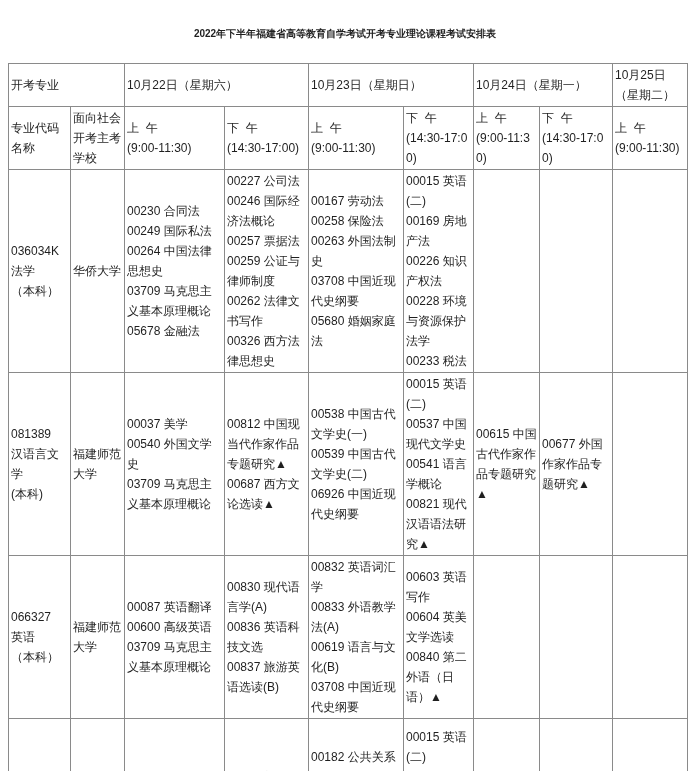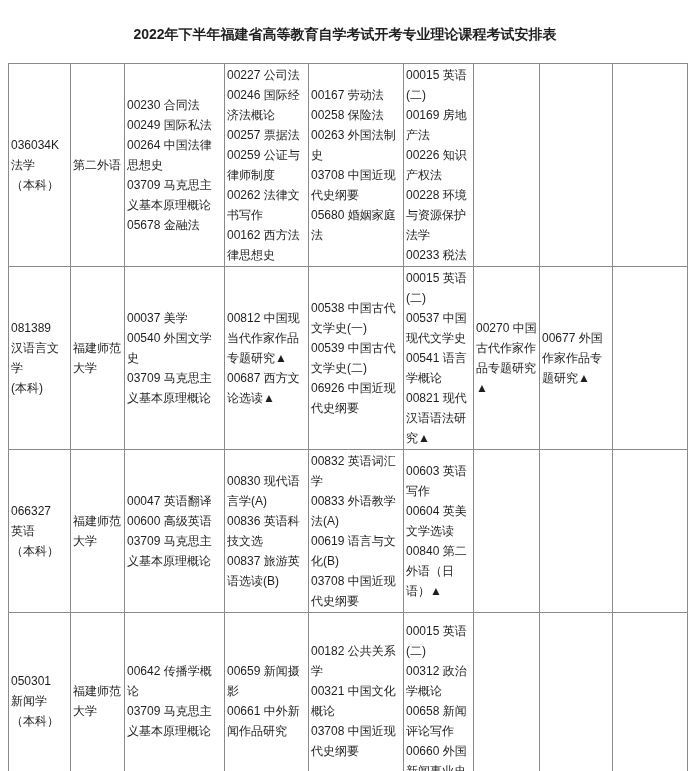--- a/index.html
+++ b/index.html
@@ -8,21 +8,21 @@
     width: 690px;
     height: 771px;
     overflow: hidden;
     background: #ffffff;
     font-family: "Liberation Sans", "DejaVu Sans", sans-serif;
     color: #1f1f1f;
   }
   .title {
     margin-top: 26px;
     text-align: center;
-    font-size: 14px;
+    font-size: 10px;
     font-weight: bold;
     line-height: 16px;
     color: #1f1f1f;
     white-space: pre-wrap;
   }
   table.schedule {
     border-collapse: collapse;
     table-layout: fixed;
     margin: 21px 0 0 8px;
   }
@@ -58,38 +58,65 @@
     <col style="width:100px">
     <col style="width:84px">
     <col style="width:95px">
     <col style="width:70px">
     <col style="width:66px">
     <col style="width:73px">
     <col style="width:75px">
   </colgroup>
 
   <tbody>
+      <tr class="hr1">
+    <td colspan="2">开考专业</td>
+    <td colspan="2">10月22日（星期六）</td>
+    <td colspan="2">10月23日（星期日）</td>
+    <td colspan="2">10月24日（星期一）</td>
+    <td class="lh17">10月25日
+（星期二）</td>
+  </tr>
 
+  <tr class="hr2">
+    <td>专业代码
+名称</td>
+    <td>面向社会开考主考学校</td>
+    <td>上  午
+(9:00-11:30)</td>
+    <td>下  午
+(14:30-17:00)</td>
+    <td>上  午
+(9:00-11:30)</td>
+    <td>下  午
+(14:30-17:00)</td>
+    <td>上  午
+(9:00-11:30)</td>
+    <td>下  午
+(14:30-17:00)</td>
+    <td>上  午
+(9:00-11:30)</td>
+  </tr>
 
   <tr class="r0">
     <td>036034K
 法学
 （本科）</td>
-    <td>第二外语</td>
+    <td>华侨大学</td>
     <td>00230 合同法
 00249 国际私法
 00264 中国法律思想史
 03709 马克思主义基本原理概论
 05678 金融法</td>
     <td>00227 公司法
 00246 国际经济法概论
 00257 票据法
 00259 公证与律师制度
 00262 法律文书写作
-00162 西方法律思想史</td>
+00326 西方法律思想史</td>
     <td>00167 劳动法
 00258 保险法
 00263 外国法制史
 03708 中国近现代史纲要
 05680 婚姻家庭法</td>
     <td>00015 英语(二)
 00169 房地产法
 00226 知识产权法
 00228 环境与资源保护法学
 00233 税法</td>
@@ -108,31 +135,31 @@
 03709 马克思主义基本原理概论</td>
     <td>00812 中国现当代作家作品专题研究▲
 00687 西方文论选读▲</td>
     <td>00538 中国古代文学史(一)
 00539 中国古代文学史(二)
 06926 中国近现代史纲要</td>
     <td>00015 英语(二)
 00537 中国现代文学史
 00541 语言学概论
 00821 现代汉语语法研究▲</td>
-    <td>00270 中国古代作家作品专题研究▲</td>
+    <td>00615 中国古代作家作品专题研究▲</td>
     <td>00677 外国作家作品专题研究▲</td>
     <td></td>
   </tr>
 
   <tr class="r2">
     <td>066327
 英语
 （本科）</td>
     <td>福建师范大学</td>
-    <td>00047 英语翻译
+    <td>00087 英语翻译
 00600 高级英语
 03709 马克思主义基本原理概论</td>
     <td>00830 现代语言学(A)
 00836 英语科技文选
 00837 旅游英语选读(B)</td>
     <td>00832 英语词汇学
 00833 外语教学法(A)
 00619 语言与文化(B)
 03708 中国近现代史纲要</td>
     <td>00603 英语写作

